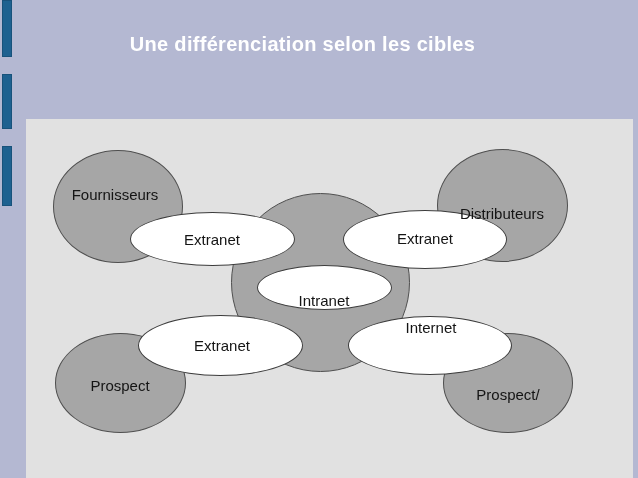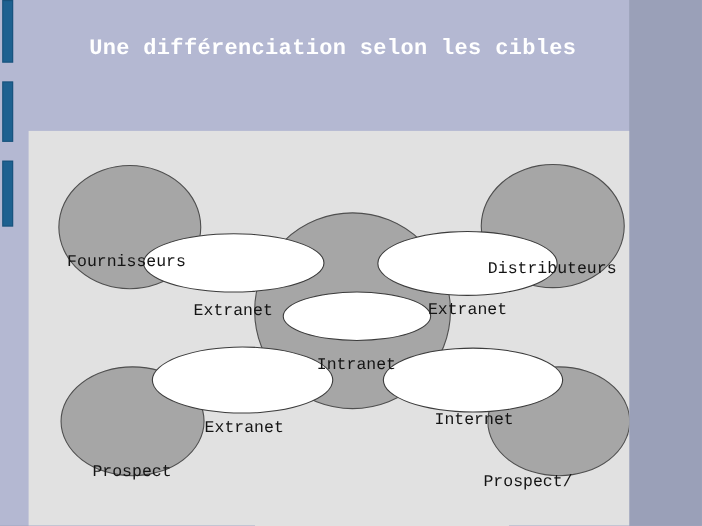--- a/index.html
+++ b/index.html
@@ -1,21 +1,21 @@
 <!DOCTYPE html>
 <html><head>
 <meta charset="utf-8">
 <style>
   html,body{margin:0;padding:0;background:#9aa0b8;}
   #slide{
     position:relative;
-    width:572px;height:478px;
+    width:638px;height:478px;
     background:#b4b8d2;
     overflow:hidden;
-    font-family:Liberation Mono, monospace;
+    font-family:Liberation Sans, sans-serif;
   }
   .accent-bar{
     position:absolute;left:2px;width:10px;
     background:#1e6190;
     border:1px solid rgba(15,55,85,.35);
     box-sizing:border-box;
   }
   #bar1{top:0;height:57px;}
   #bar2{top:74px;height:55px;}
   #bar3{top:146px;height:60px;}
@@ -47,45 +47,44 @@
     z-index:3;
   }
   .hub-ellipse{z-index:4;}
   .node-label{
     position:absolute;
     transform:translate(-50%,-50%);
     font-size:15px;color:#141414;
     white-space:nowrap;text-align:center;
     line-height:15px;
     z-index:5;
-    margin-top:44px;
   }
   
   #circle-fournisseurs{left:53px;top:150px;width:130px;height:113px;}
   #circle-distributeurs{left:437px;top:149px;width:131px;height:113px;}
   #circle-clients{left:55px;top:333px;width:131px;height:100px;}
   #circle-prospect{left:443px;top:333px;width:130px;height:100px;}
   
   #circle-hub{left:231px;top:193px;width:179px;height:179px;}
   
   #ellipse-extranet-tl{left:130px;top:212px;width:165px;height:54px;}
   #ellipse-extranet-tr{left:343px;top:210px;width:164px;height:59px;}
   #ellipse-extranet-bl{left:138px;top:315px;width:165px;height:61px;}
   #ellipse-internet{left:348px;top:316px;width:164px;height:59px;}
   #ellipse-intranet{left:257px;top:265px;width:135px;height:45px;}
   
   #label-fournisseurs{left:115px;top:194px;}
-  #label-distributeurs{left:502px;top:201px;}
+  #label-distributeurs{left:502px;top:213px;}
   #label-clients{left:120px;top:385px;}
-  #label-prospect{left:480px;top:394px;}
+  #label-prospect{left:508px;top:394px;}
   #label-extranet-tl{left:212px;top:239px;}
   #label-extranet-tr{left:425px;top:238px;}
   #label-extranet-bl{left:222px;top:345px;}
-  #label-internet{left:431px;top:338px;}
-  #label-intranet{left:324px;top:288px;}
+  #label-internet{left:431px;top:327px;}
+  #label-intranet{left:324px;top:300px;}
 </style>
 </head>
 <body>
 
 <div id="slide">
 
   <div id="bar1" class="accent-bar"></div>
   <div id="bar2" class="accent-bar"></div>
   <div id="bar3" class="accent-bar"></div>
 

